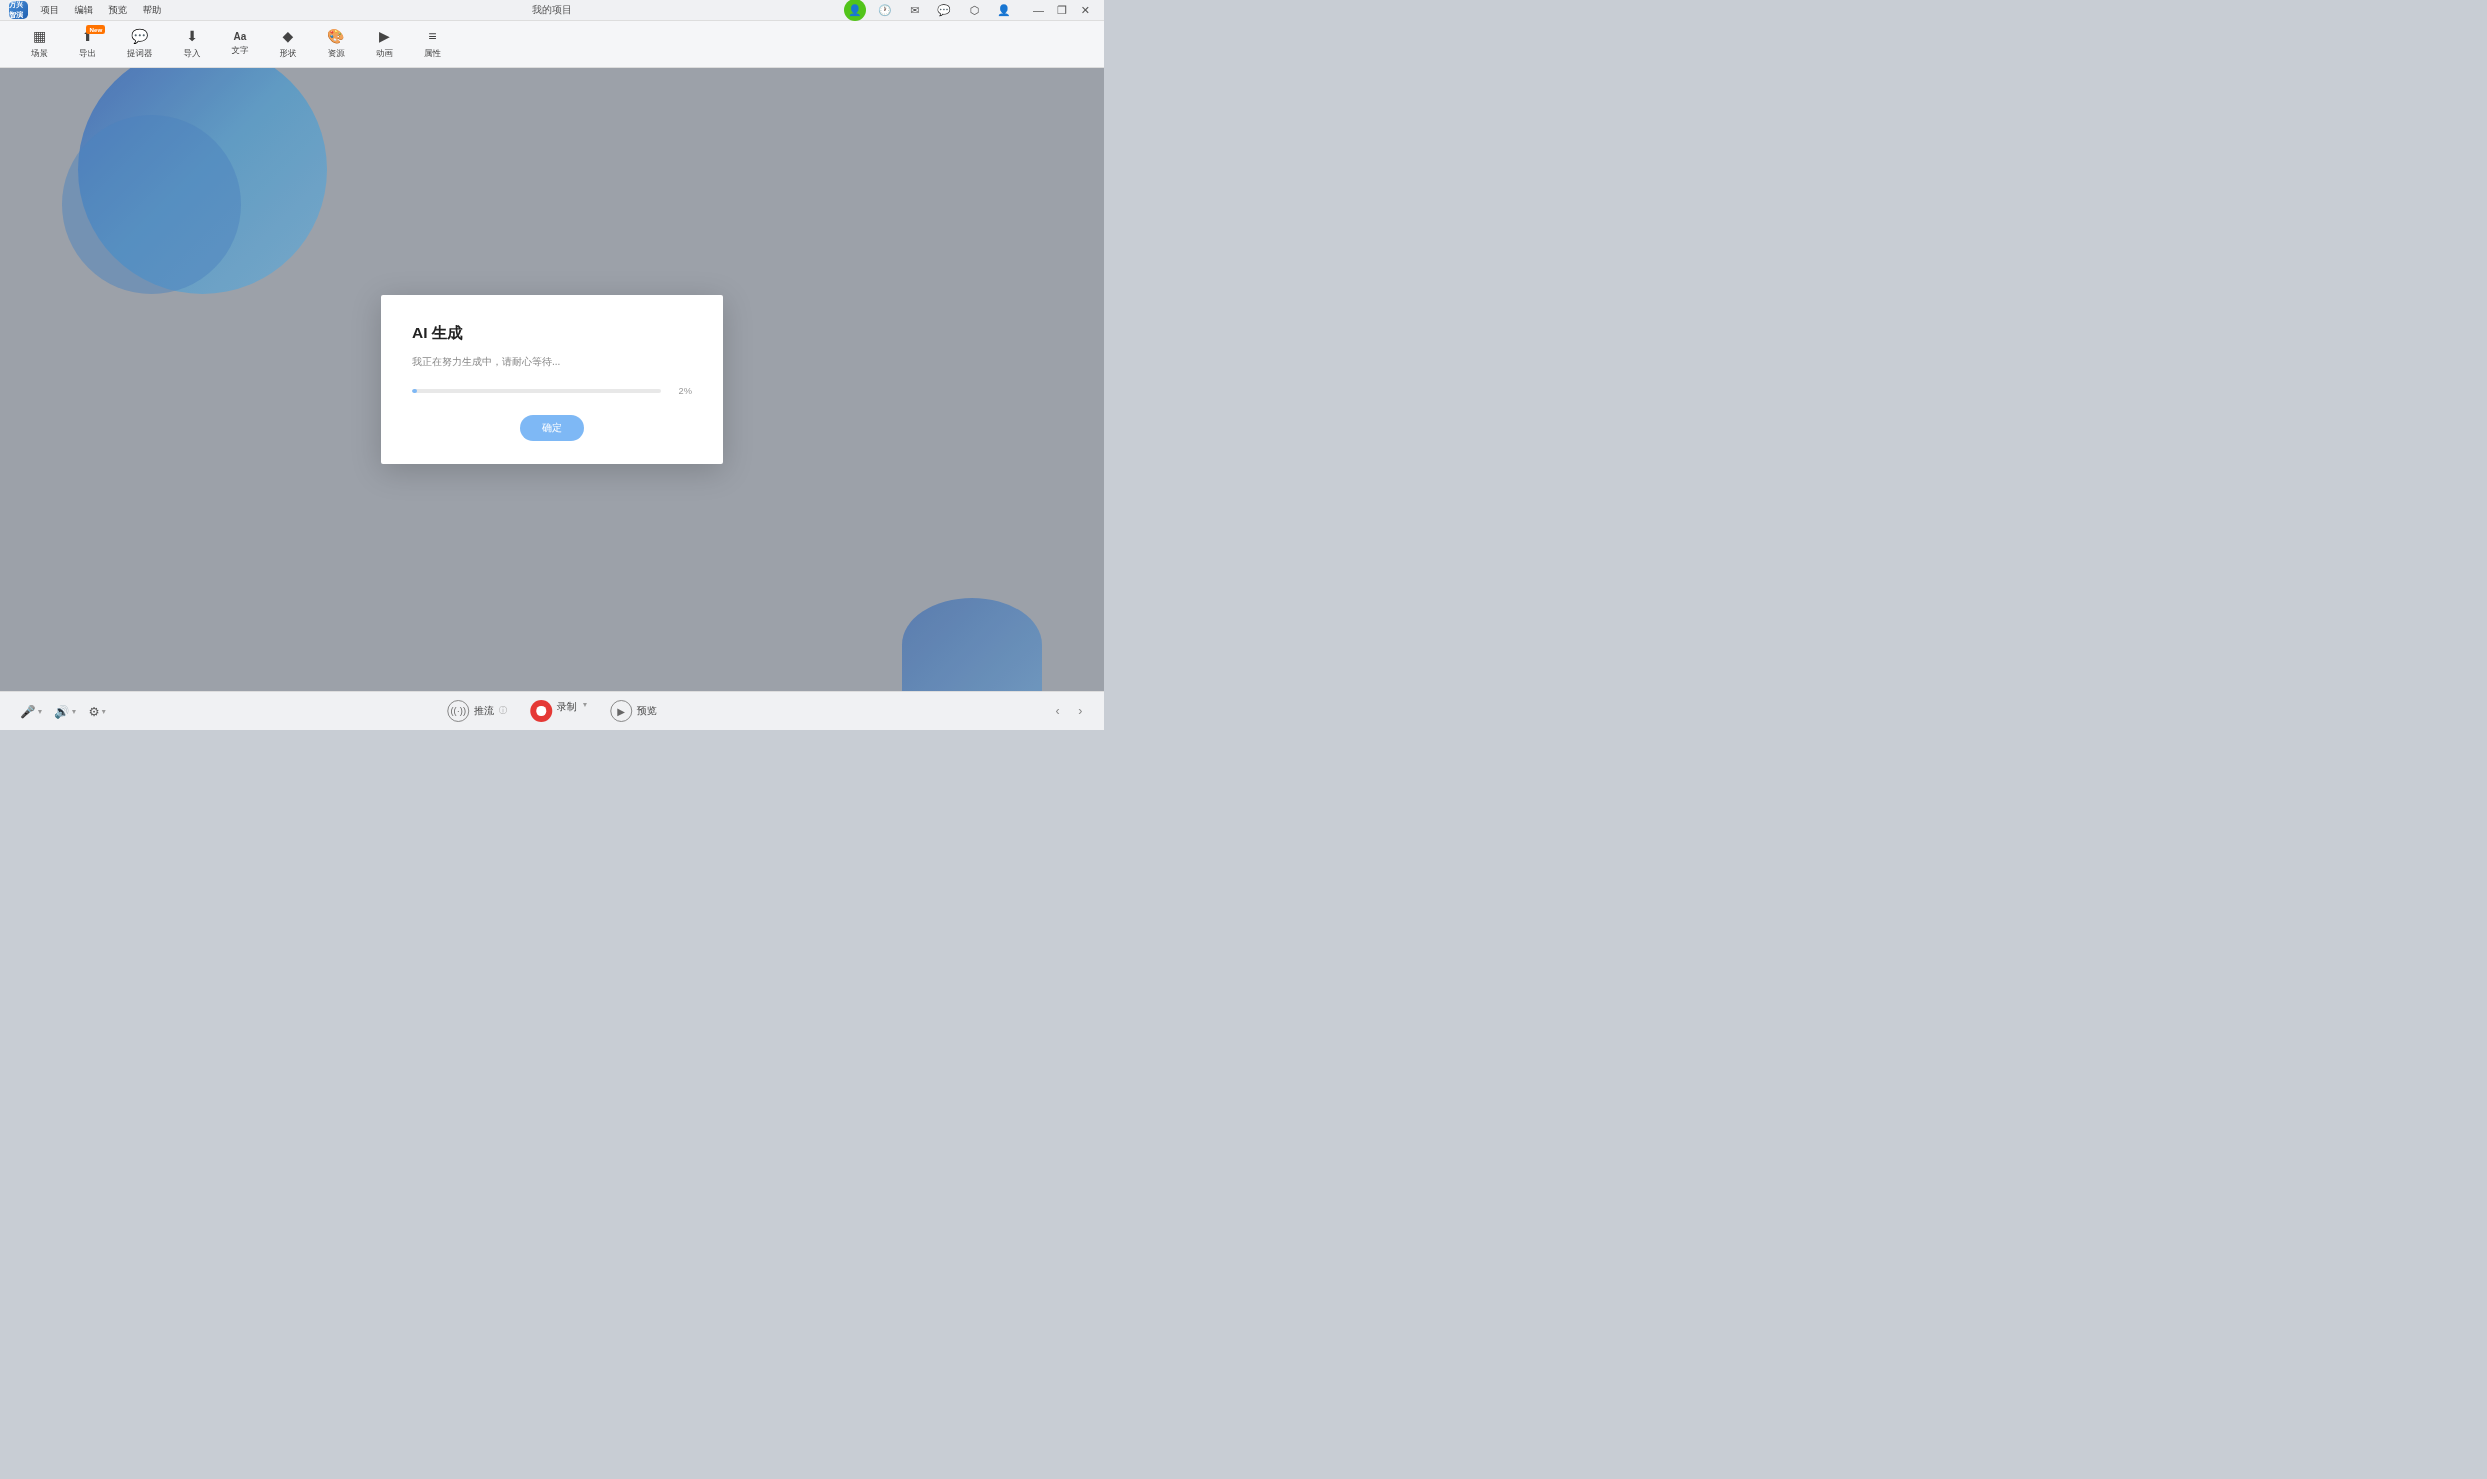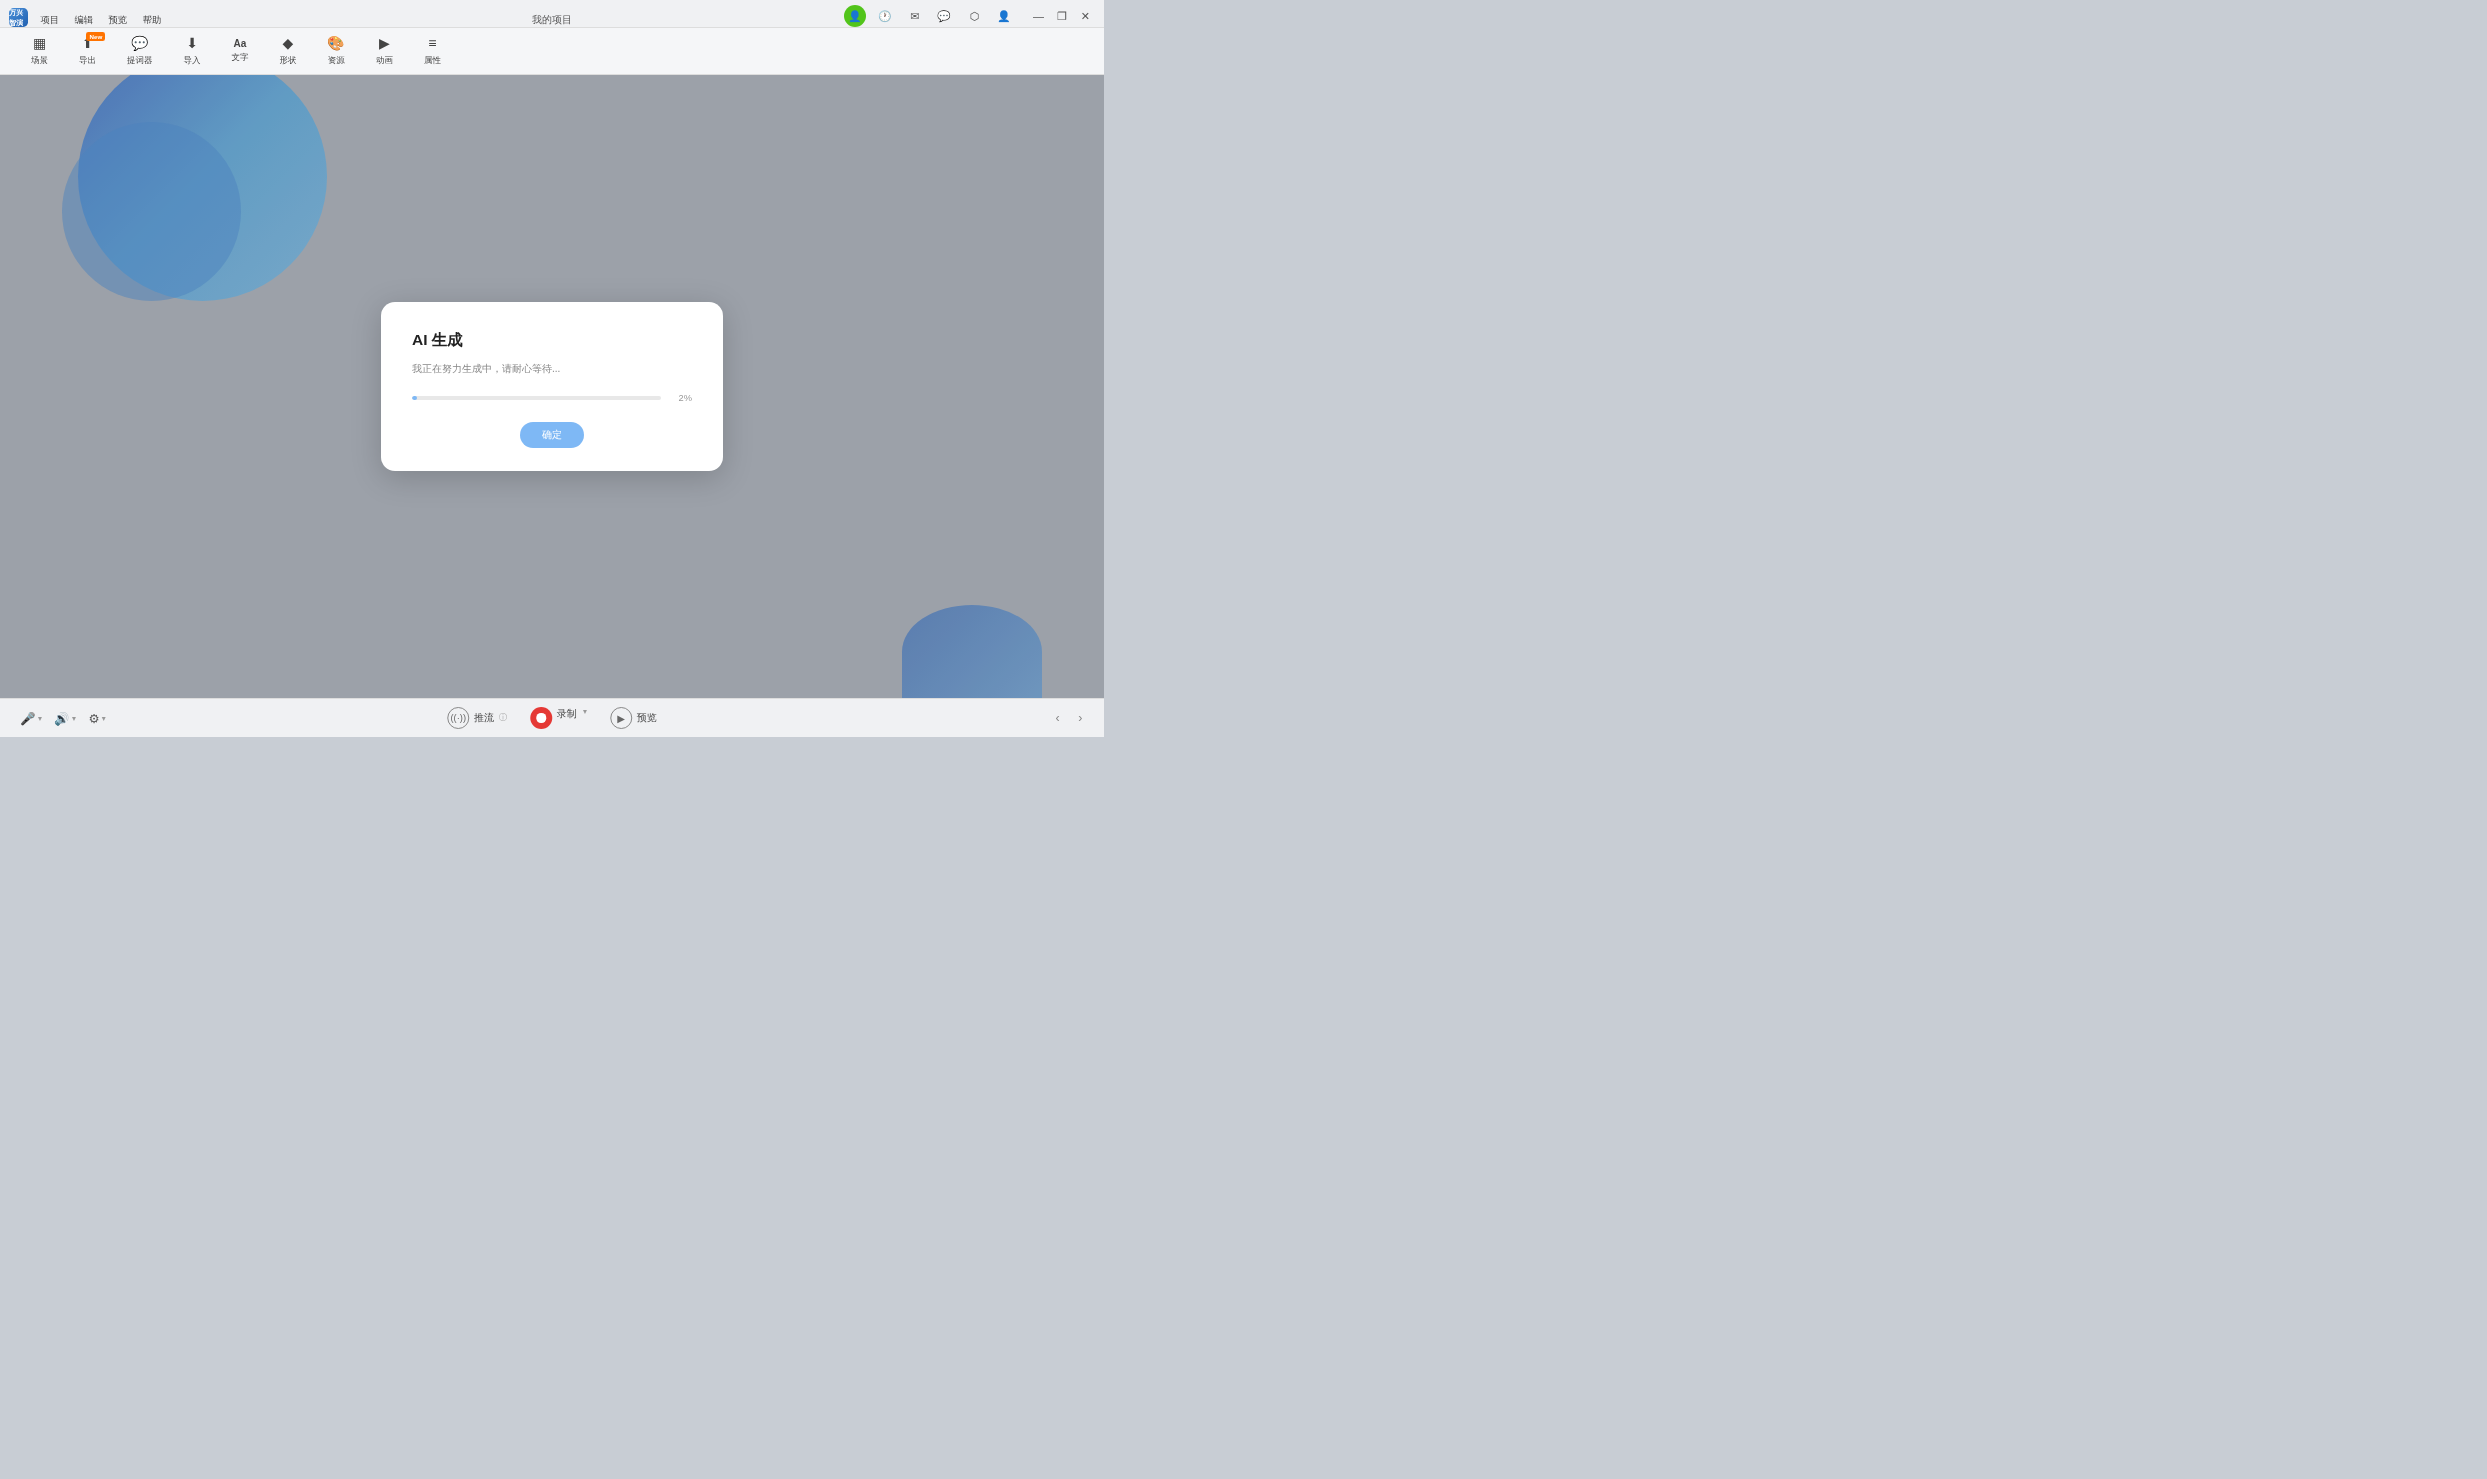--- a/index.html
+++ b/index.html
@@ -8,22 +8,22 @@
       height: 740px;
       font-family: -apple-system, "PingFang SC", "Microsoft YaHei", sans-serif;
       background: #c8cdd4;
       overflow: hidden;
       position: relative;
     }
 
     
     .title-bar {
       display: flex;
-      align-items: flex-end;
-      height: 28px;
+      align-items: center;
+      height: 21px;
       background: #f0f1f3;
       padding: 0 9.3px;
       position: relative;
       z-index: 10;
       border-bottom: 0.8px solid #ddd;
     }
     .title-bar-logo {
       display: flex;
       align-items: center;
       gap: 4.7px;
@@ -182,21 +182,21 @@
       position: absolute;
       top: 0; left: 0; right: 0; bottom: 0;
       background: rgba(0,0,0,0.15);
       display: flex;
       align-items: center;
       justify-content: center;
       z-index: 100;
     }
     .dialog {
       background: #ffffff;
-      border-radius: 14px;
+      border-radius: 2px;
       padding: 28px 31px 23px 31px;
       width: 342px;
       box-shadow: 0 6.2px 31px rgba(0,0,0,0.18);
     }
     .dialog-title {
       font-size: 15.5px;
       font-weight: 600;
       color: #222;
       margin-bottom: 11px;
     }

